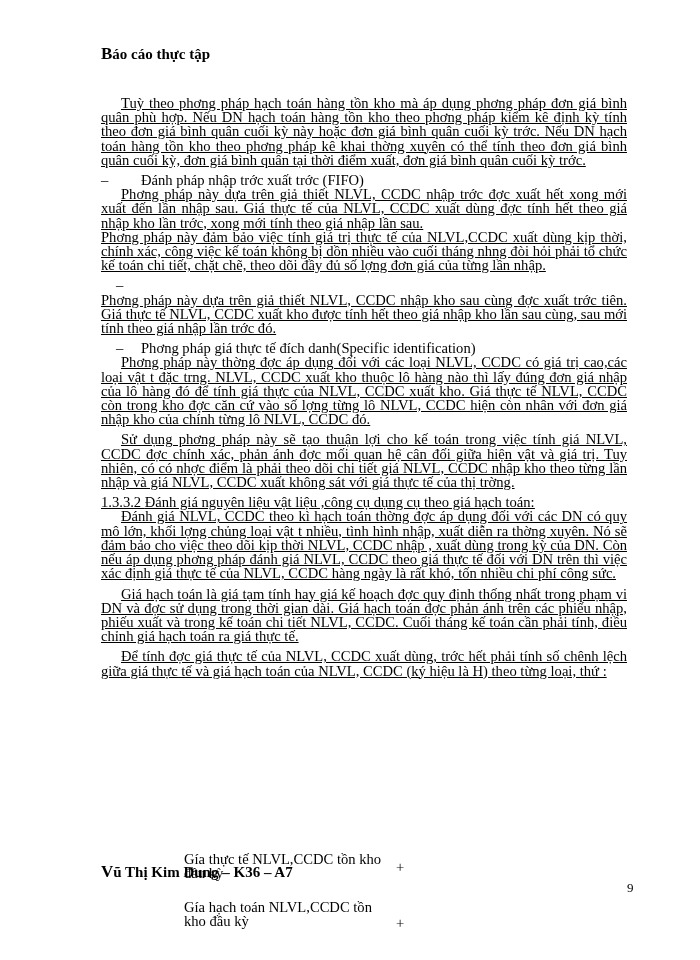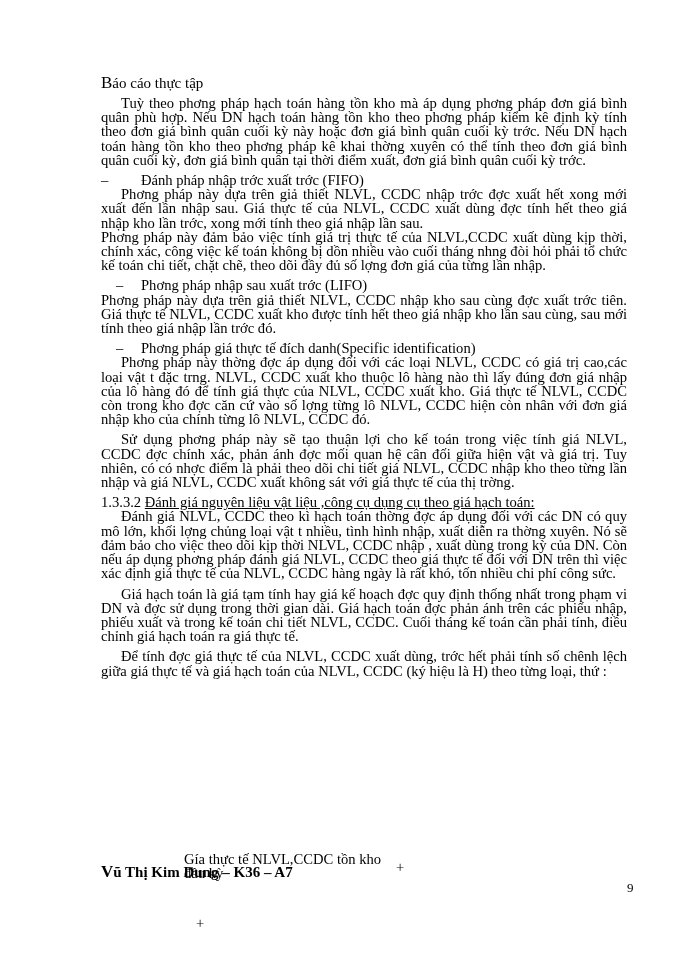--- a/index.html
+++ b/index.html
@@ -1,23 +1,23 @@
 <!DOCTYPE html>
 <html><head>
 <meta charset="utf-8">
 <style>
   html, body { margin: 0; padding: 0; background: #ffffff; }
   body { width: 700px; height: 960px; position: relative; overflow: hidden;
          font-family: "Liberation Serif", serif; color: #000; }
-  .header { position: absolute; left: 101px; top: 44px; font-weight: normal;
-            font-size: 15px; letter-spacing: 0; margin-top: 29px; }
+  .header { position: absolute; left: 101px; top: 44px; font-weight: bold;
+            font-size: 15px; letter-spacing: 0; }
   .header .cap { font-size: 17px; }
   .content { position: absolute; left: 101px; top: 96px; width: 526px;
              font-size: 14.6px; line-height: 14.2px; text-align: justify; }
-  .content p { margin: 0; }
+  .content p { margin: 0; text-decoration: underline; }
   .indent { text-indent: 20px; }
   .gap { margin-top: 6px !important; }
   .bullet { display: flex; align-items: baseline; }
   .bullet .dash { width: 40px; flex: none; padding-left: 0; }
   .bullet.b2 { padding-left: 15px; }
   .bullet.b2 .dash { width: 25px; }
   .section-head { text-decoration: underline; }
   .formula { position: absolute; left: 172px; top: 852px; width: 470px;
              font-size: 14.6px; line-height: 14px; }
   .frow { display: flex; align-items: flex-start; margin-left: 12px; }
@@ -43,21 +43,20 @@
 
   <div class="bullet gap">
     <span class="dash">–</span>
     <span>Đánh   pháp nhập trớc   xuất trớc   (FIFO)</span>
   </div>
   <p class="indent">Phơng   pháp này dựa trên giả thiết NLVL, CCDC nhập trớc   đợc   xuất hết xong mới xuất đến lần nhập sau. Giá thực tế của NLVL, CCDC xuất dùng đợc tính hết theo giá nhập kho lần trớc,   xong mới tính theo giá nhập lần sau.</p>
   <p>Phơng   pháp này đảm bảo việc tính giá trị thực tế của NLVL,CCDC xuất dùng kịp thời, chính xác, công việc kế toán không bị dồn nhiều vào cuối tháng nhng đòi hỏi phải tổ chức kế toán chi tiết, chặt chẽ, theo dõi đầy đủ số lợng   đơn giá của từng lần nhập.</p>
 
   <div class="bullet b2 gap">
     <span class="dash">–</span>
-    <span>Phơng   pháp nhập sau xuất trớc   (LIFO)</span>
   </div>
   <p>Phơng   pháp này dựa trên giả thiết NLVL, CCDC nhập kho sau cùng đợc xuất trớc   tiên. Giá thực tế NLVL, CCDC xuất kho được tính hết theo giá nhập kho lần sau cùng, sau mới tính theo giá nhập lần trớc   đó.</p>
 
   <div class="bullet b2 gap">
     <span class="dash">–</span>
     <span>Phơng   pháp giá thực tế đích danh(Specific identification)</span>
   </div>
   <p class="indent">Phơng   pháp này thờng   đợc   áp dụng đối với các loại NLVL, CCDC có giá trị cao,các loại vật t   đặc trng.   NLVL, CCDC xuất kho thuộc lô hàng nào thì lấy đúng đơn giá nhập của lô hàng đó để tính giá thực của NLVL, CCDC xuất kho. Giá thực tế NLVL, CCDC còn trong kho đợc   căn cứ vào số lợng   từng lô NLVL, CCDC hiện còn nhân với đơn giá nhập  kho của chính từng lô NLVL, CCDC đó.</p>
   <p class="indent gap">Sử dụng phơng   pháp này sẽ tạo thuận lợi cho kế toán trong việc tính giá NLVL, CCDC đợc   chính xác, phản ánh đợc   mối quan hệ cân đối giữa hiện vật và giá trị. Tuy  nhiên, có có nhợc   điểm là phải theo dõi chi tiết giá NLVL, CCDC nhập kho theo từng lần nhập và giá NLVL, CCDC xuất không sát với giá thực tế của thị trờng.</p>
 
@@ -67,20 +66,21 @@
   <p class="indent gap">Giá hạch toán là giá tạm tính hay giá kế hoạch đợc   quy định thống nhất trong phạm vi   DN   và đợc   sử dụng trong thời gian dài. Giá hạch toán đợc phản ánh trên các phiếu nhập, phiếu xuất và trong kế toán chi tiết NLVL, CCDC. Cuối tháng kế toán cần phải tính, điều chỉnh giá hạch toán ra giá thực tế.</p>
   <p class="indent gap">Để tính đợc   giá thực tế của NLVL, CCDC xuất dùng, trớc   hết phải tính số chênh lệch giữa giá thực tế và giá hạch toán của NLVL, CCDC (ký hiệu là H) theo từng loại, thứ :</p>
 </div>
 
 <div class="formula">
   <div class="frow">
     <div class="fcell">Gía thực tế NLVL,CCDC tồn kho đầu kỳ</div>
     <div class="fplus">+</div>
   </div>
   <div class="frow r2">
+    <div class="fcell">Gía hạch toán NLVL,CCDC tồn kho đầu kỳ</div>
     <div class="fplus">+</div>
   </div>
 </div>
 
 <div class="footer">
   <span class="cap">V</span><span>ũ Thị Kim Dung – K36 – A7</span>
 </div>
 <div class="pagenum">9</div>
 
 </body></html>

